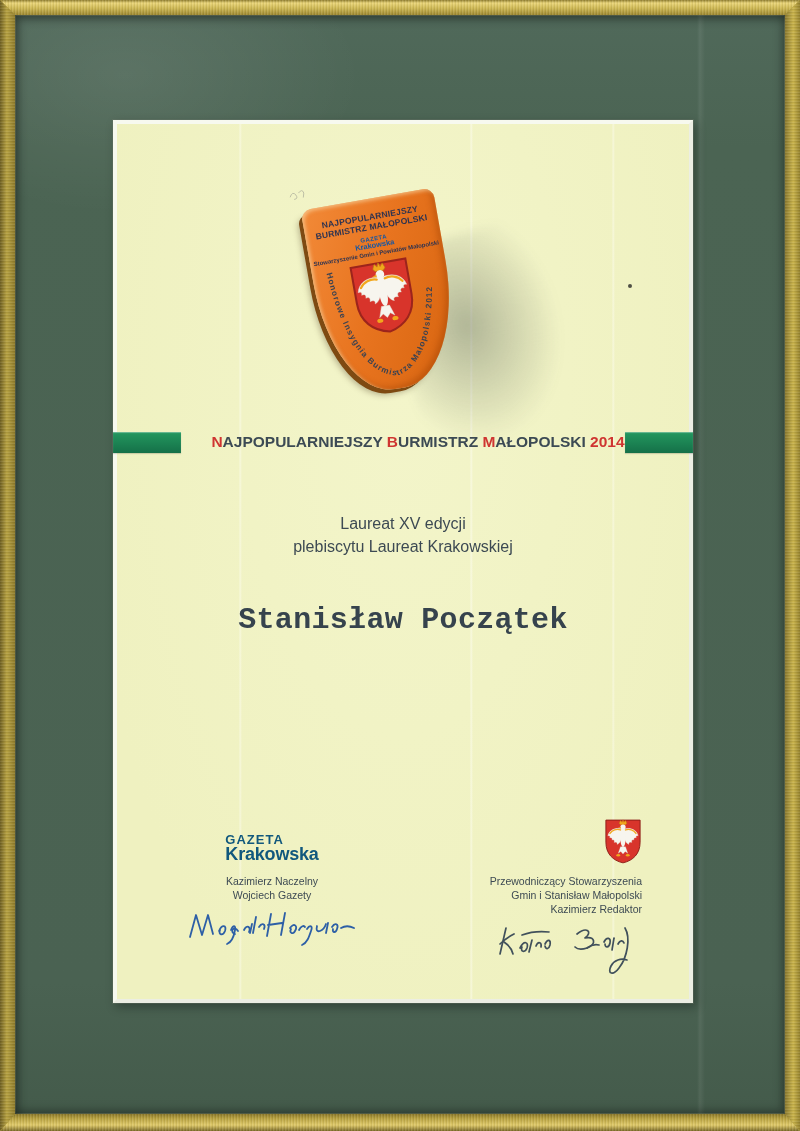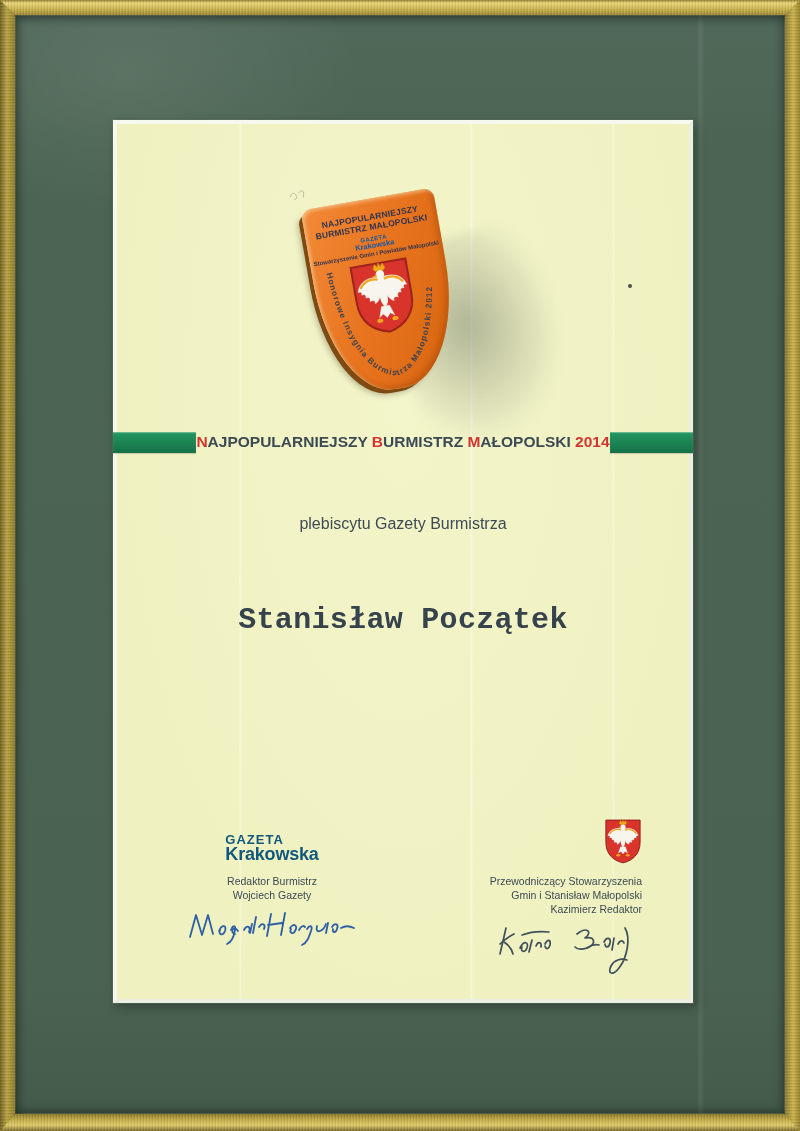--- a/index.html
+++ b/index.html
@@ -66,21 +66,21 @@
   .badge-org{margin-top:2px;text-align:center;font-size:6px;font-weight:bold;color:#2e3350;}
   .badge-shield{display:block;margin:4px auto 0;width:62px;height:74px;}
   .badge-rim{position:absolute;inset:0;overflow:visible;}
   .badge-rim text{font-family:"Liberation Sans",sans-serif;font-size:8.2px;font-weight:bold;
     fill:#394252;letter-spacing:1.1px;}
   
   .banner{position:absolute;left:-4px;right:-4px;top:307px;height:22px;display:flex;align-items:center;}
   .banner-block{width:86px;height:21px;background:linear-gradient(180deg,#23985f,#157048);
     box-shadow:inset 0 1px 1px rgba(255,255,255,.35),0 1px 1px rgba(0,0,0,.15);}
   .banner-text{flex:1;text-align:right;font-weight:bold;font-size:15.5px;color:#3c4a54;
-    white-space:nowrap;}
+    white-space:nowrap;padding-left:30px;}
   .banner-text .red{color:#cf3531;}
   
   .intro{position:absolute;left:0;right:0;top:389px;text-align:center;font-size:16px;
     line-height:22.5px;color:#3d4a53;}
   .name{position:absolute;left:0;right:0;top:479px;text-align:center;font-size:30px;
     font-weight:bold;color:#36434d;letter-spacing:.3px;font-family:Liberation Mono, monospace;}
   .rtitle{position:absolute;left:0;right:0;top:544px;text-align:center;font-size:24px;color:#3d4a53;}
   
   .sig-left{position:absolute;left:55px;top:710px;width:200px;text-align:center;}
   .gz-logo{display:inline-block;text-align:left;color:#11587d;}
@@ -158,32 +158,33 @@
       </div>
     </div>
 
     <div class="banner">
       <div class="banner-block"></div>
       <div class="banner-text"><span class="red">N</span><span>AJPOPULARNIEJSZY</span> <span class="red">B</span><span>URMISTRZ</span> <span class="red">M</span><span>AŁOPOLSKI</span> <span class="red">2014</span></div>
       <div class="banner-block"></div>
     </div>
 
     <div class="intro">
-      <div>plebiscytu Gazety Burmistrza</div>
+      <div>Laureat XV edycji</div>
+      <div>plebiscytu Laureat Krakowskiej</div>
     </div>
 
     <div class="name">Stanisław Początek</div>
 
     <div class="sig-left">
       <div class="gz-logo">
         <div class="gz1">GAZETA</div>
         <div class="gz2">Krakowska</div>
       </div>
       <div class="role">
-        <div>Redaktor Burmistrz</div>
+        <div>Kazimierz Naczelny</div>
         <div>Wojciech Gazety</div>
       </div>
       <svg class="sig" width="172" height="46" viewBox="0 0 172 46">
         <g fill="none" stroke="#2d5fa6" stroke-width="1.8" stroke-linecap="round" stroke-linejoin="round">
           <path d="M4 33 L10 11 L16 31 L22 11 L27 30"></path>
           <path d="M33 27 c3 -7 8 -6 6 0 c-2 5 -7 4 -5 -1"></path>
           <path d="M45 26 c2 -5 5 -5 4 0 c-1 6 -3 12 -8 14"></path>
           <path d="M52 27 c-4 -6 -9 1 -3 3"></path>
           <path d="M58 26 c3 -6 7 -3 5 2"></path>
           <path d="M66 20 l-2 9"></path>

